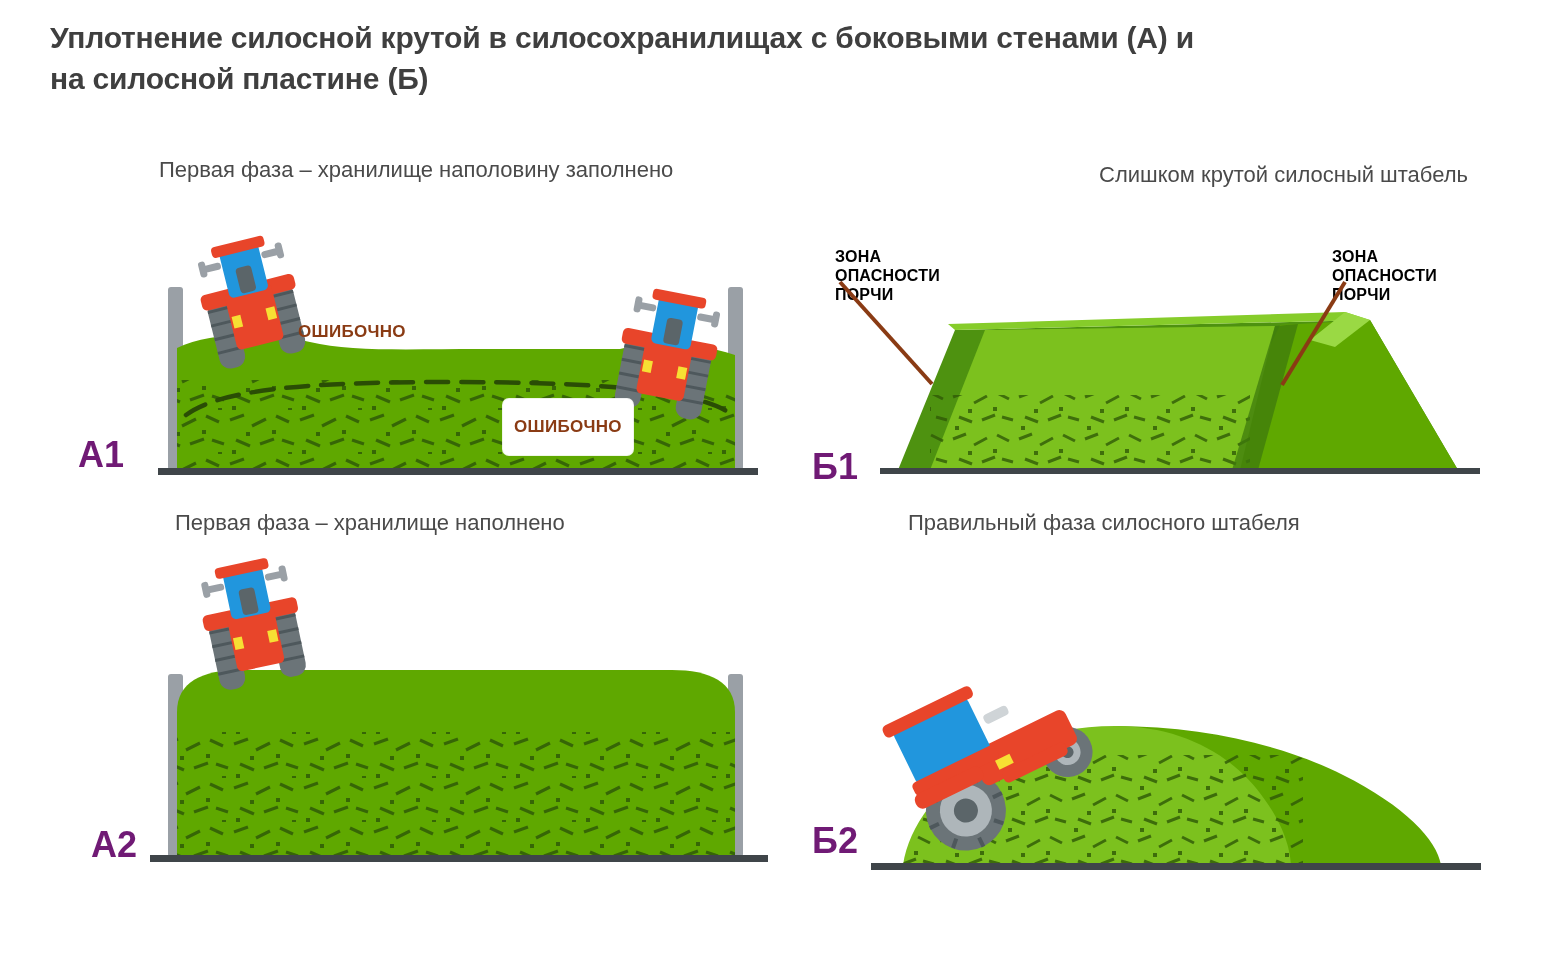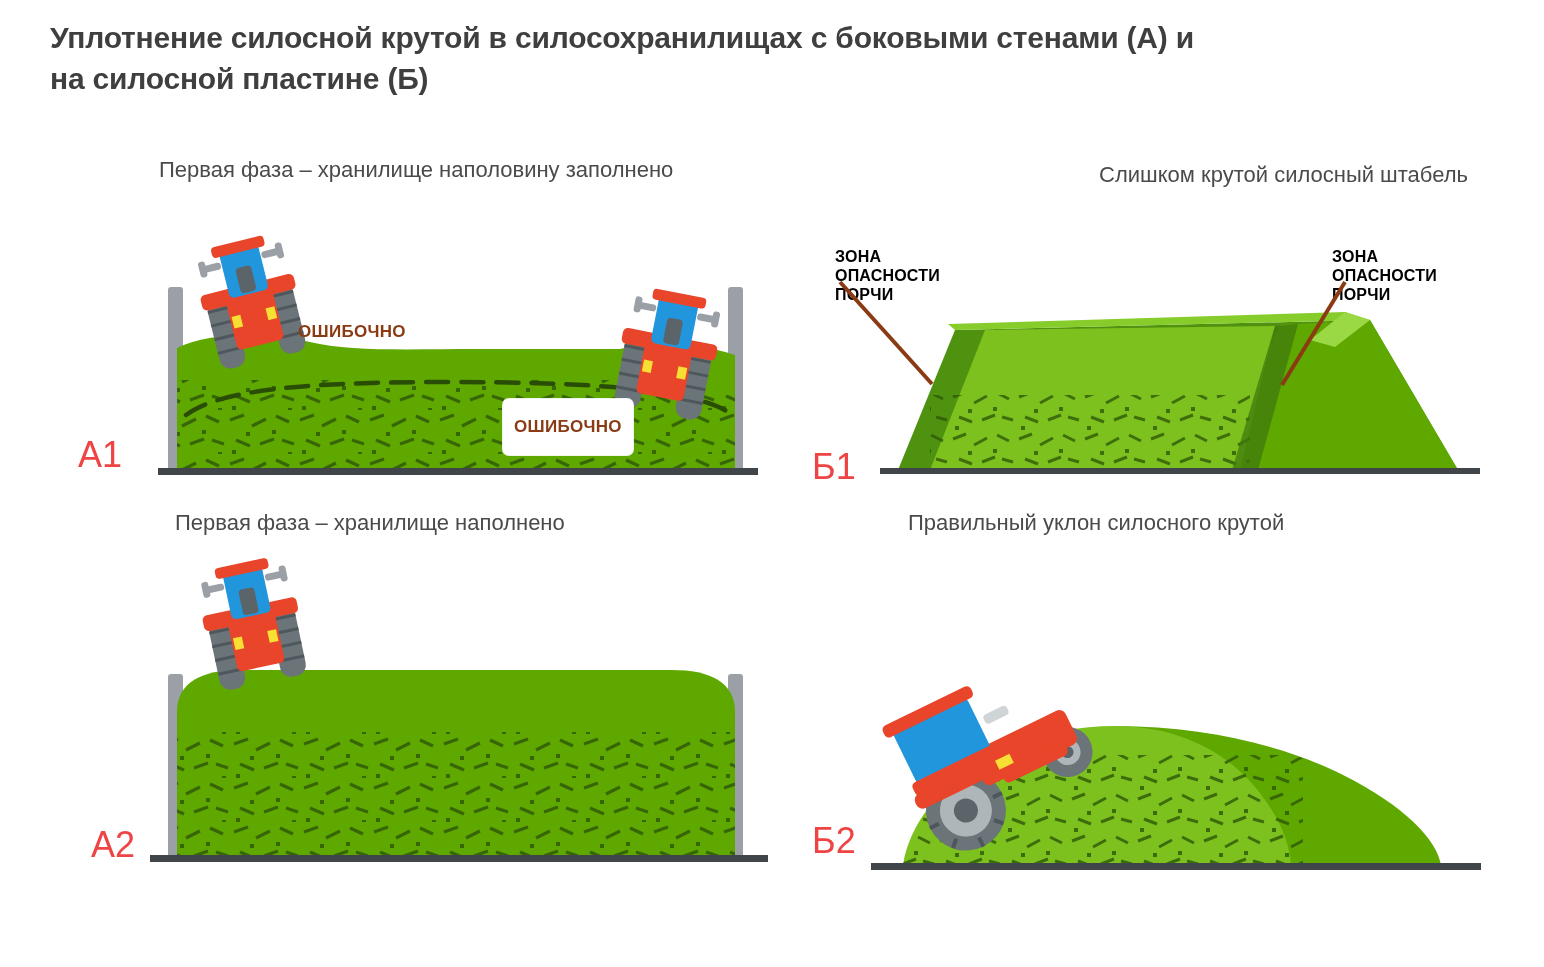--- a/index.html
+++ b/index.html
@@ -18,21 +18,21 @@
   }
   .subtitle{
     position:absolute;font-size:22px;color:#4a4a4a;line-height:1.35;font-weight:400;
   }
   .sub-a1{left:159px;top:155px;width:540px;}
   .sub-b1{left:908px;top:160px;width:560px;text-align:right;}
   .sub-a2{left:175px;top:508px;width:540px;}
   .sub-b2{left:908px;top:508px;width:600px;}
 
   .panel-label{
-    position:absolute;font-size:36px;font-weight:normal;color:#ef4444;text-align:center;
+    position:absolute;font-size:36px;font-weight:bold;color:#701a75;text-align:center;
   }
   .lab-a1{left:78px;top:434px;}
   .lab-a2{left:91px;top:824px;}
   .lab-b1{left:812px;top:446px;}
   .lab-b2{left:812px;top:820px;}
 
   .stage{position:absolute;}
 
   svg{display:block;overflow:visible;}
 
@@ -263,21 +263,21 @@
 
   <path d="M 395 26 L 418 24 L 378 170 L 352 170 Z" fill="#3d7a0c" opacity="0.75"></path>
 
   <rect x="0" y="168" width="600" height="6" fill="#3f4549"></rect>
 
   <line x1="-40" y1="-18" x2="52" y2="84" stroke="#8a3b14" stroke-width="4"></line>
   <line x1="465" y1="-18" x2="402" y2="85" stroke="#8a3b14" stroke-width="4"></line>
 </svg>
 </div>
 
-<div class="subtitle sub-b2">Правильный уклон силосного крутой</div>
+<div class="subtitle sub-b2">Правильный фаза силосного штабеля</div>
 <div class="panel-label lab-b2">Б2</div>
 
 <div class="stage" style="left:865px;top:660px;width:620px;height:225px;">
 <svg width="620" height="225" viewBox="0 0 620 225">
   <defs>
     <pattern id="chopsB2" width="66" height="42" patternUnits="userSpaceOnUse" patternTransform="translate(6 4)">
       <g stroke="#2f5a06" stroke-width="3" stroke-linecap="butt" opacity="0.82">
         <line x1="3" y1="9" x2="16" y2="4"></line>
         <line x1="24" y1="15" x2="37" y2="8"></line>
         <line x1="47" y1="5" x2="59" y2="11"></line>

